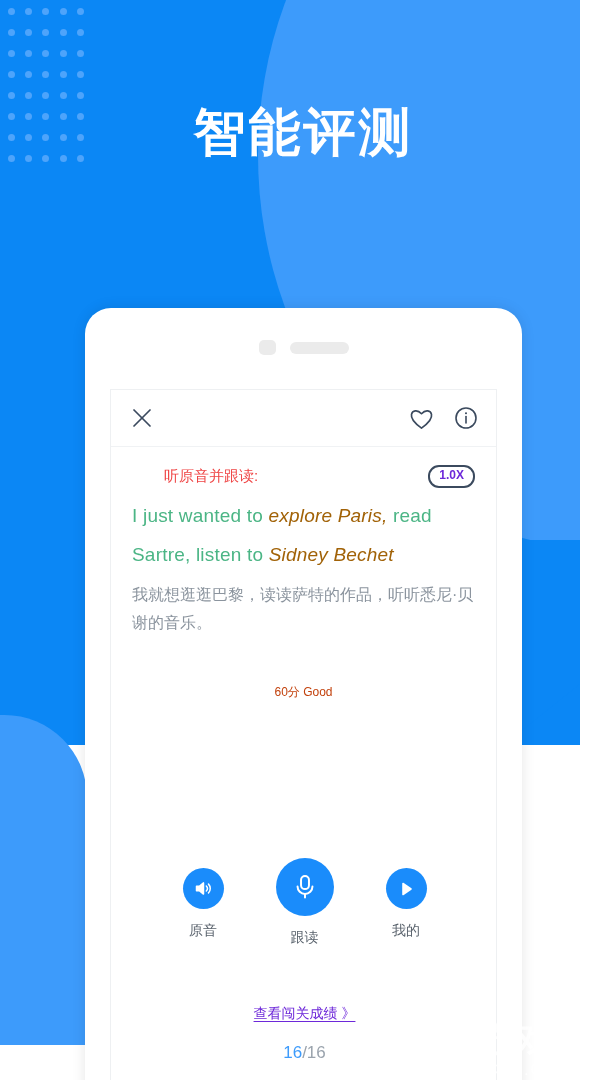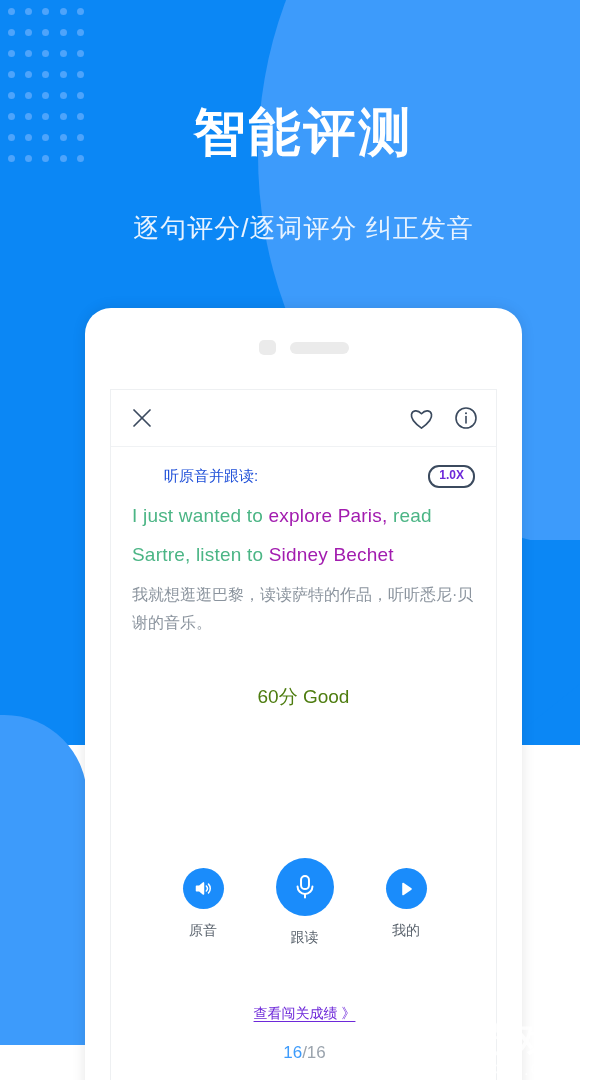--- a/index.html
+++ b/index.html
@@ -179,54 +179,54 @@
     padding: 18px 21px 0 21px;
   }
 
   .prompt-row {
     display: flex;
     align-items: center;
     justify-content: space-between;
     margin-bottom: 8px;
   }
   .prompt-label {
-    color: #1d4ed8;
+    color: #ef4444;
     font-size: 15px;
     padding-left: 32px;
   }
   .speed-badge {
     border: 2px solid #3b4a5e;
     color: #6d28d9;
     border-radius: 11px;
     font-size: 12px;
     font-weight: bold;
     padding: 1px 9px 2px 9px;
     line-height: 1.3;
   }
 
   .sentence {
     font-size: 19px;
     line-height: 39px;
     letter-spacing: 0.2px;
   }
   .w-green { color: #4bb585; }
-  .w-red   { color: #a21caf; }
+  .w-red   { color: #a16207; font-style: italic; }
 
   .translation {
     margin-top: 7px;
     color: #8b949e;
     font-size: 16px;
     line-height: 28px;
   }
 
   .score {
     margin-top: 47px;
     text-align: center;
-    color: #4d7c0f;
-    font-size: 19px;
+    color: #c2410c;
+    font-size: 12px;
   }
 
   
   .controls {
     position: absolute;
     left: 0;
     top: 468px;
     width: 387px;
     display: flex;
     align-items: flex-start;
@@ -368,21 +368,20 @@
         <i></i>
         <i></i>
         <i></i>
     </div>
   </div>
 
   <div class="bg-left-shape"></div>
   <div class="bg-right-wedge"></div>
 
   <div class="headline">智能评测</div>
-  <div class="subline">逐句评分/逐词评分 纠正发音</div>
 
   <div class="phone">
 
     <div class="notch">
       <div class="cam"></div>
       <div class="speaker"></div>
     </div>
 
     <div class="app-screen">
 

